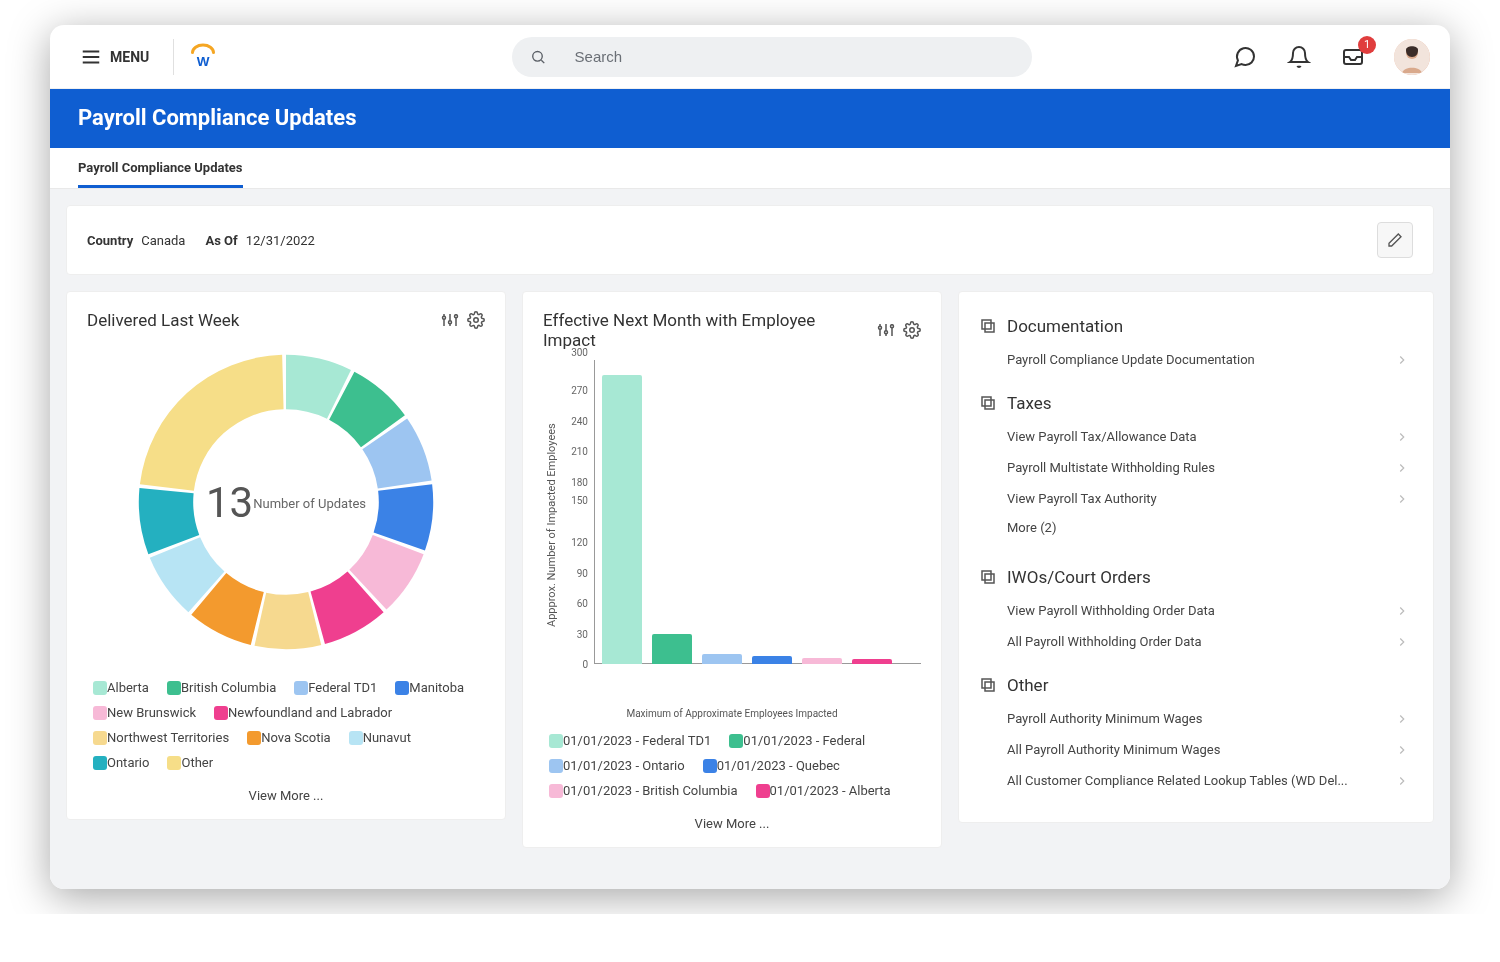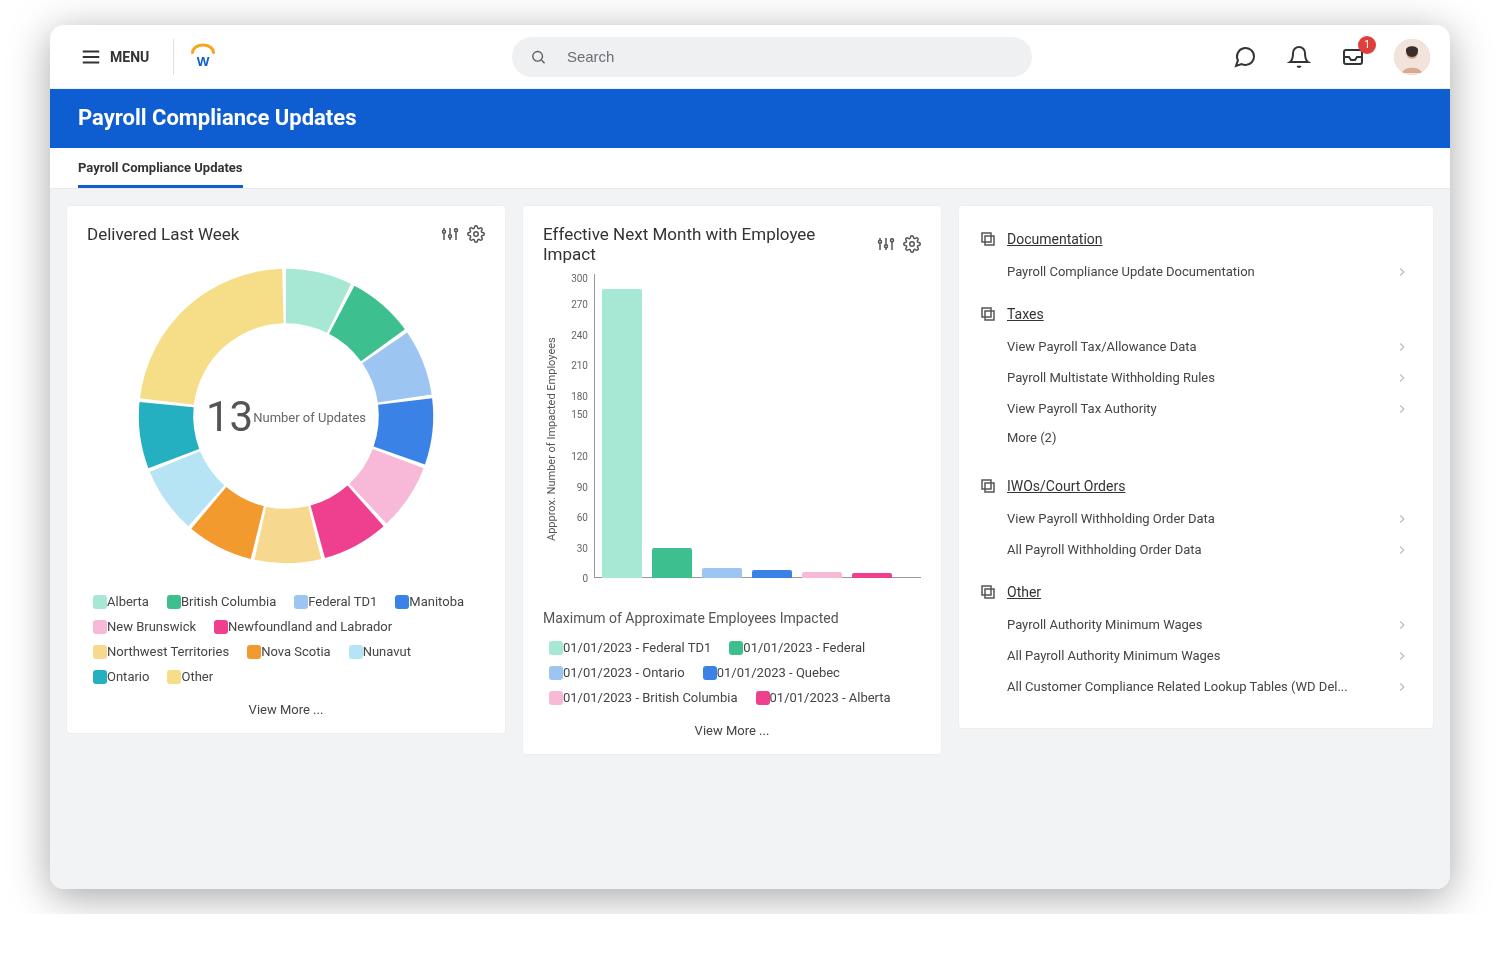--- a/index.html
+++ b/index.html
@@ -46,21 +46,21 @@
   .search-wrap {
     flex: 0 0 520px;
     margin-left: 280px;
   }
   .search {
     display: flex; align-items: center;
     background: #eef0f2;
     border-radius: 999px;
     height: 40px;
     padding: 0 18px;
-    gap: 20px;
+    gap: 28px;
     color: #5a5f66;
   }
   .search input {
     border: none; background: transparent; outline: none;
     font-size: 15px; width: 100%;
     color: #333;
   }
   .search input::placeholder { color: #6a6f76; }
   .topbar-right {
     margin-left: auto;
@@ -220,29 +220,28 @@
     bottom: 26px;
     display: flex;
     align-items: flex-end;
     gap: 10px;
   }
   .bar {
     width: 40px;
     border-radius: 2px 2px 0 0;
   }
   .x-caption {
-    font-size: 14px; color: #555;
-    margin-top: 6px;
+    text-align: center; font-size: 10px; color: #555;
+    margin-top: 18px;
   }
   
   .section-head {
     display: flex; align-items: center; gap: 10px;
-    font-size: 14px; color: #333; font-weight: 400;
+    font-size: 17px; color: #333; font-weight: 400;
     padding: 6px 0 8px;
-    text-decoration: underline;
   }
   .section-head .stack-icon { width: 18px; height: 18px; color: #555; }
   .link-row {
     display: flex; align-items: center;
     padding: 8px 4px 8px 28px;
     font-size: 13px; color: #444;
     cursor: pointer;
   }
   .link-row .chev { margin-left: auto; color: #bbb; }
   .more-row {
@@ -315,20 +314,31 @@
   <div class="page-header">
     <h1>Payroll Compliance Updates</h1>
   </div>
 
   <div class="tabs-row">
     <div class="tab">Payroll Compliance Updates</div>
   </div>
 
   <div class="content-area">
 
+    <div class="filter-card">
+      <span class="lbl">Country</span>
+      <span class="val">Canada</span>
+      <span class="lbl">As Of</span>
+      <span class="val">12/31/2022</span>
+      <div class="edit-btn">
+        <svg width="16" height="16" viewBox="0 0 24 24" fill="none" stroke="#555" stroke-width="2">
+          <path d="M17 3l4 4L7 21H3v-4L17 3z"></path>
+        </svg>
+      </div>
+    </div>
 
     <div class="grid">
 
       <div class="card">
         <div class="card-head">
           <div class="card-title">Delivered Last Week</div>
           <div class="card-tools">
             <svg class="tool-icon" viewBox="0 0 24 24" fill="none" stroke="currentColor" stroke-width="2">
               <line x1="4" y1="4" x2="4" y2="20"></line>
                 <line x1="12" y1="4" x2="12" y2="20"></line>
@@ -436,21 +446,21 @@
                 <div class="y-tick" style="bottom: 0px;">0</div>
                 <div class="y-tick" style="bottom: 30.4px;">30</div>
                 <div class="y-tick" style="bottom: 60.8px;">60</div>
                 <div class="y-tick" style="bottom: 91.2px;">90</div>
                 <div class="y-tick" style="bottom: 121.6px;">120</div>
                 <div class="y-tick" style="bottom: 164px;">150</div>
                 <div class="y-tick" style="bottom: 182.4px;">180</div>
                 <div class="y-tick" style="bottom: 212.8px;">210</div>
                 <div class="y-tick" style="bottom: 243.2px;">240</div>
                 <div class="y-tick" style="bottom: 273.6px;">270</div>
-                <div class="y-tick" style="bottom: 300px;">300</div>
+                <div class="y-tick" style="bottom: 312px;">300</div>
               </div>
             <div class="chart-grid"></div>
             <div class="bars" id="bars">
                 <div class="bar" style="height: 288.8px; background: rgb(167, 232, 212);"></div>
                 <div class="bar" style="height: 30.4px; background: rgb(61, 191, 143);"></div>
                 <div class="bar" style="height: 10.1333px; background: rgb(157, 197, 241);"></div>
                 <div class="bar" style="height: 8.10667px; background: rgb(59, 130, 230);"></div>
                 <div class="bar" style="height: 6.08px; background: rgb(247, 185, 215);"></div>
                 <div class="bar" style="height: 5.06667px; background: rgb(239, 63, 143);"></div>
               </div>

